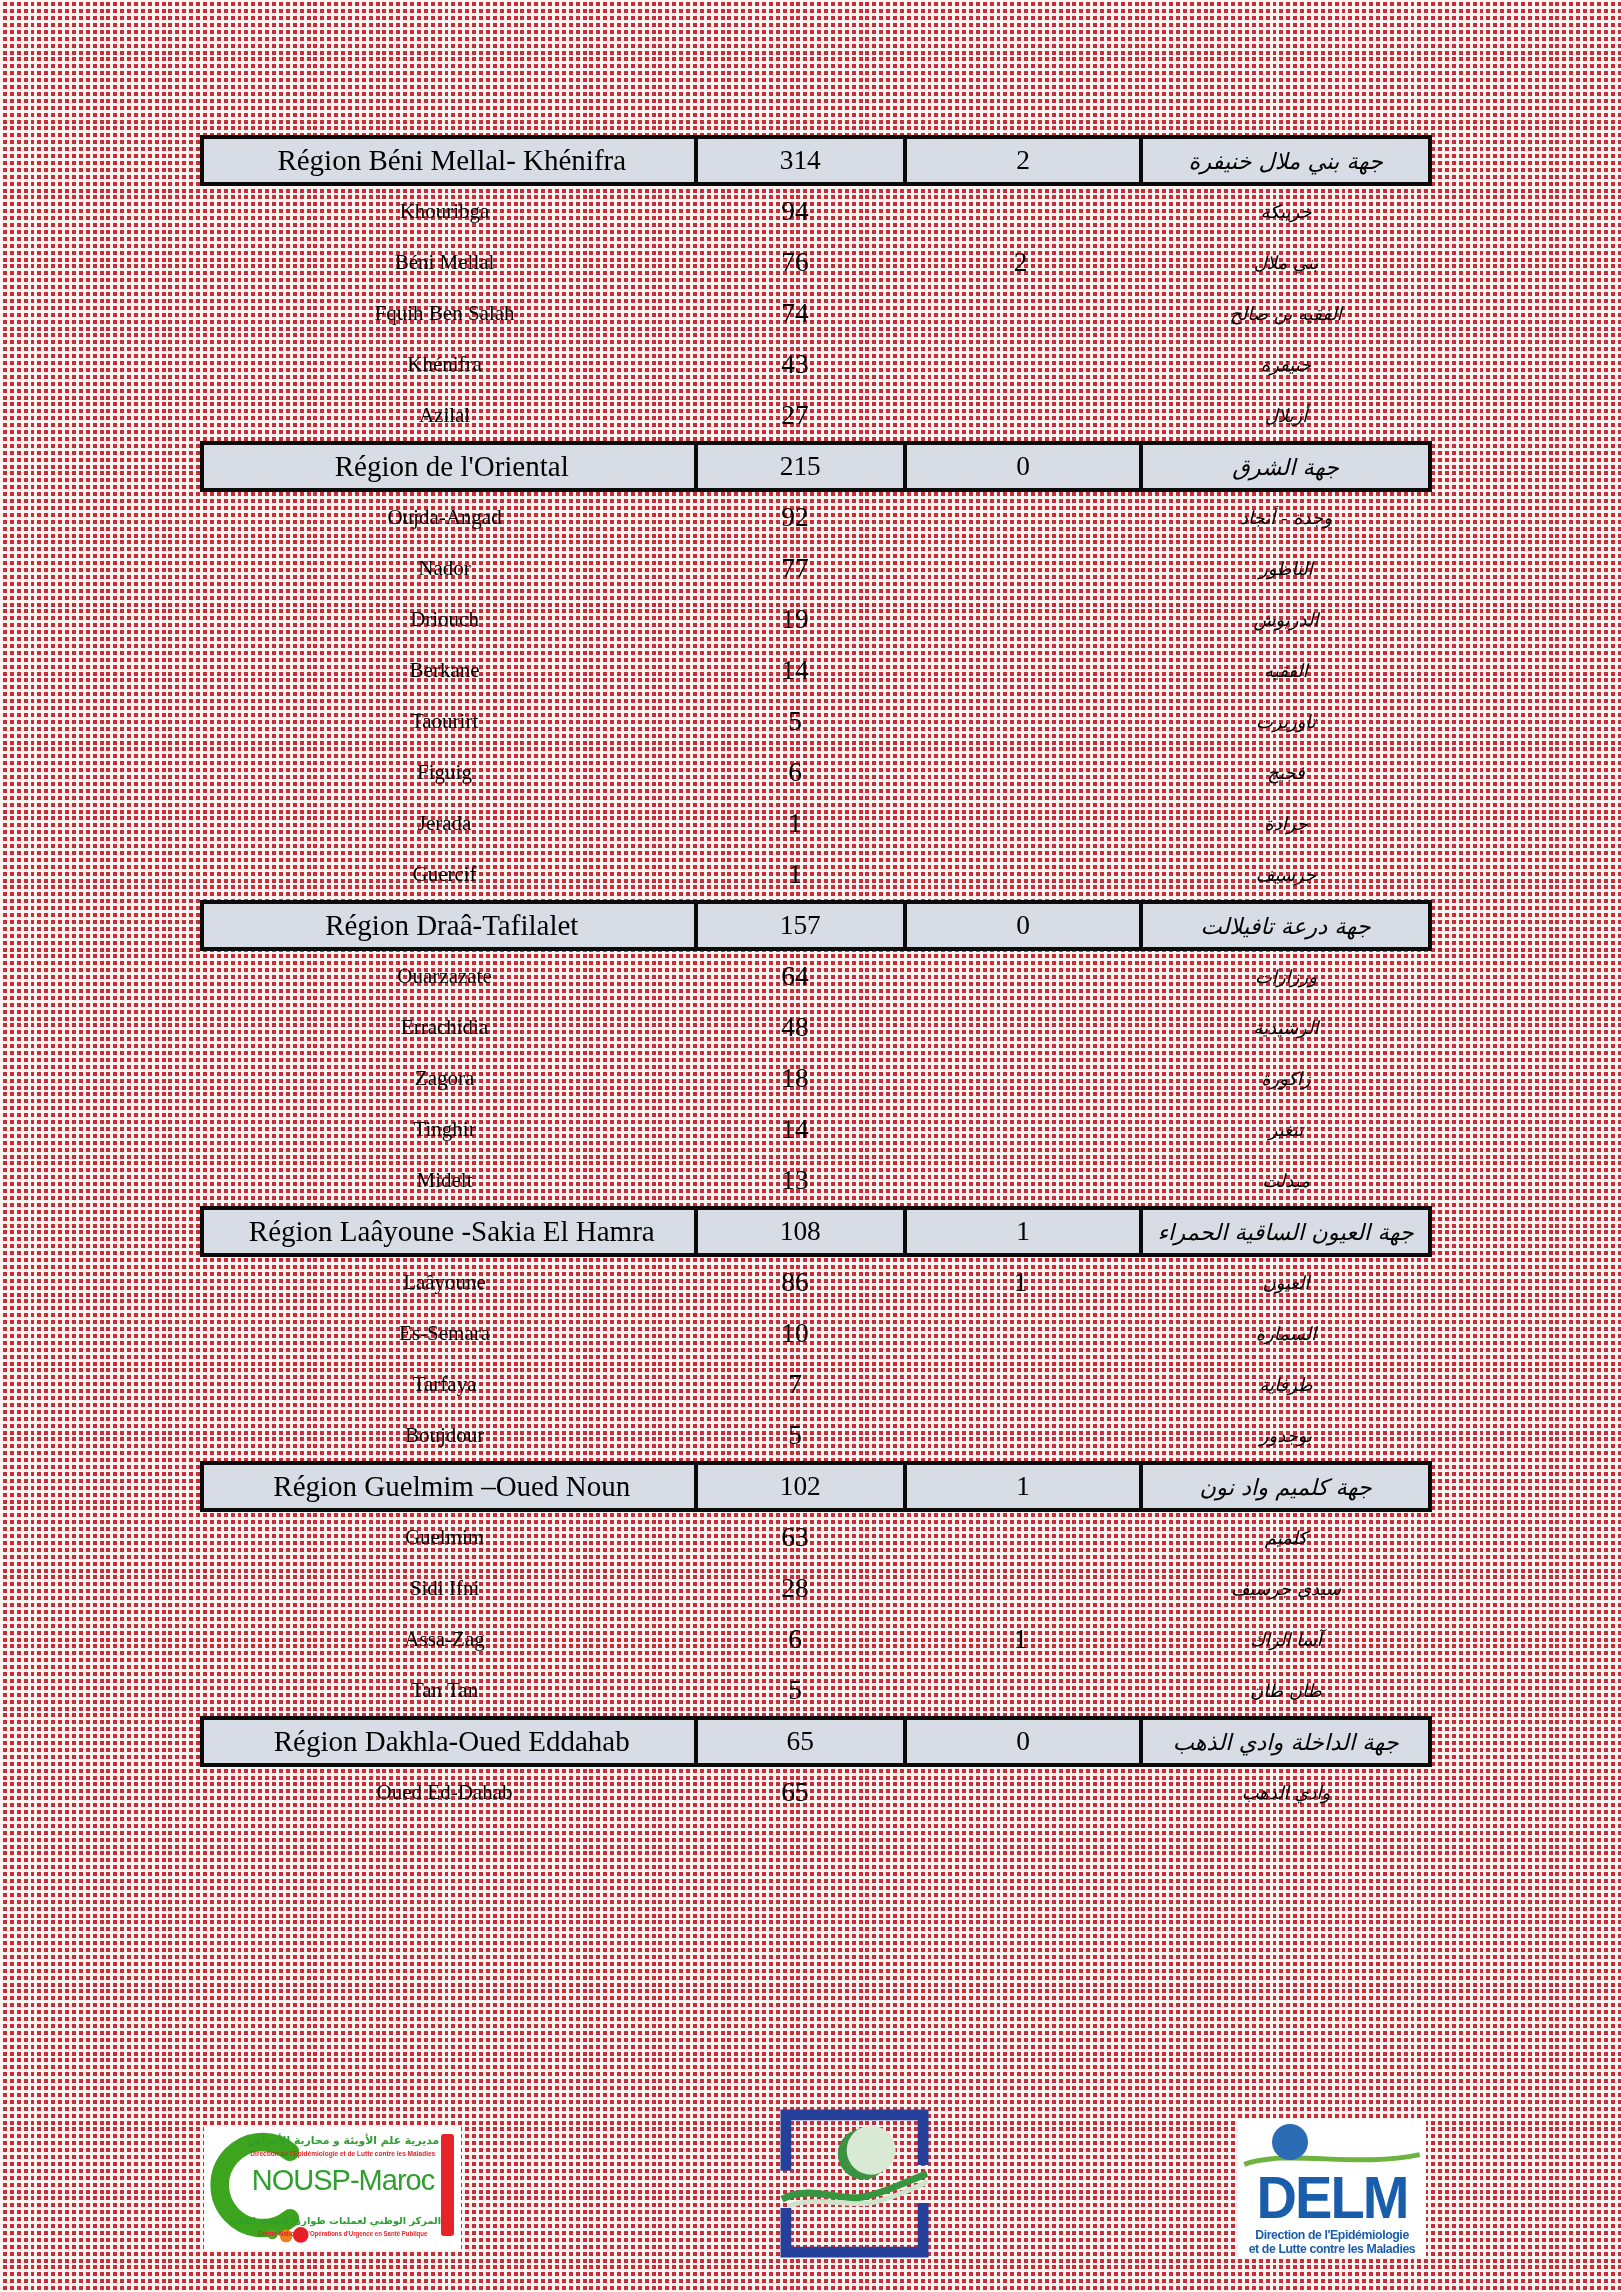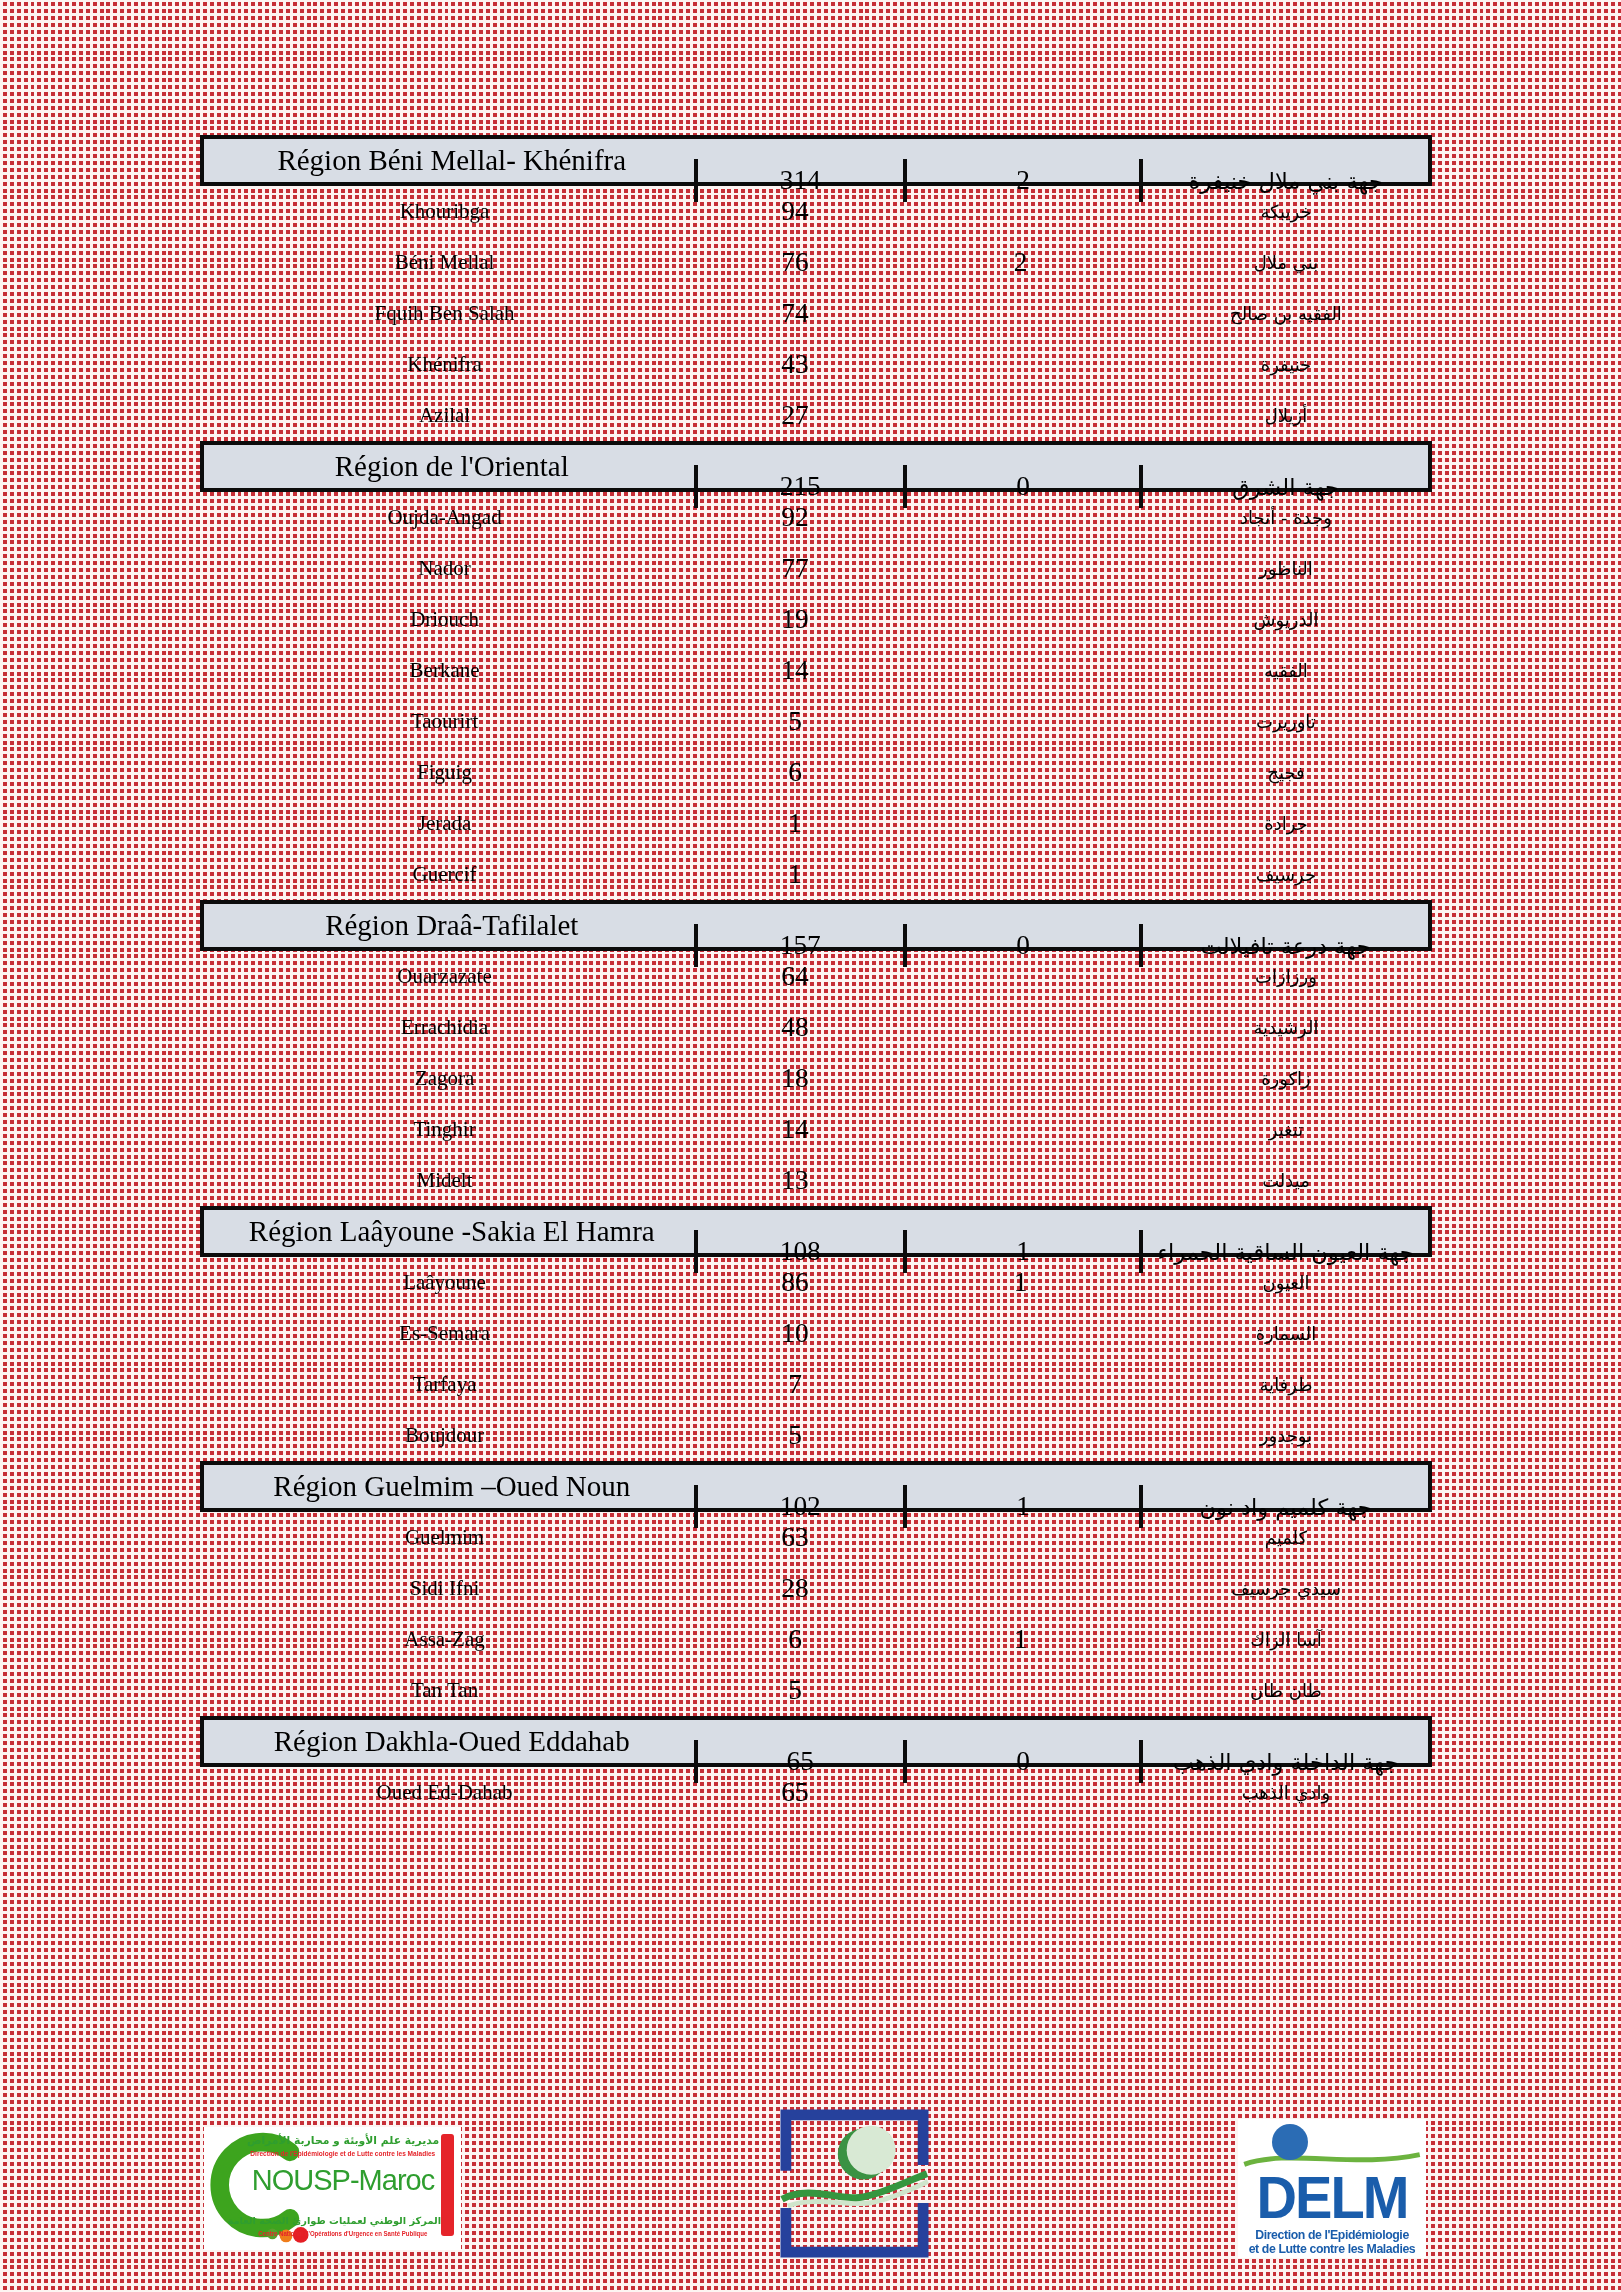--- a/index.html
+++ b/index.html
@@ -15,25 +15,25 @@
 
   
   .covid-table{position:absolute;left:200px;top:135px;width:1232px;}
   .row{display:grid;grid-template-columns:39.7% 17.2% 19.4% 23.7%;height:51px;box-sizing:border-box;}
   .row.header{
     background:var(--header-fill,#d8dde5);
     border:4.9px solid var(--border-black,#0b0b0b);
     padding-left:6px;
   }
   .cell{display:flex;align-items:center;justify-content:center;overflow:hidden;color:#000;box-sizing:border-box;height:100%;}
-  .row.header .cell + .cell{border-left:4.9px solid var(--border-black,#0b0b0b);margin-top:20px;}
+  .row.header .cell + .cell{border-left:4.9px solid var(--border-black,#0b0b0b);}
   .fr {font-family:"Liberation Serif","DejaVu Serif",serif;font-size:21px;}
   .row.header .fr{font-size:29px;}
   .num{font-family:"Liberation Serif","DejaVu Serif",serif;font-size:27.4px;}
-  .ar {font-family:"DejaVu Sans",sans-serif;font-size:22.5px;}
+  .ar {font-family:"DejaVu Sans",sans-serif;font-size:22.5px;font-style:italic;}
   .row.city .ar{font-size:18px;}
 
   
   .logo{position:absolute;}
 
   
   .nousp{left:204px;top:2127px;width:257px;height:123px;background:#fff;}
   .nousp-c{position:absolute;left:0;top:1px;}
   .nousp-text{position:absolute;left:41px;top:0;width:196px;height:100%;text-align:center;}
   .n-ar-top{position:absolute;top:6.9px;left:0;right:0;font-family:"DejaVu Sans",sans-serif;font-size:10.8px;font-weight:bold;color:var(--nousp-green,#2f9e2f);white-space:nowrap;}

